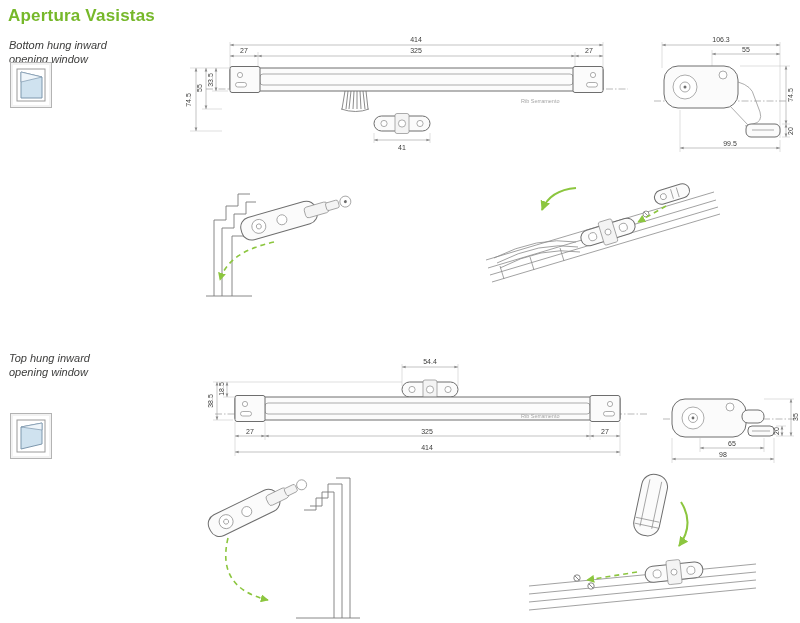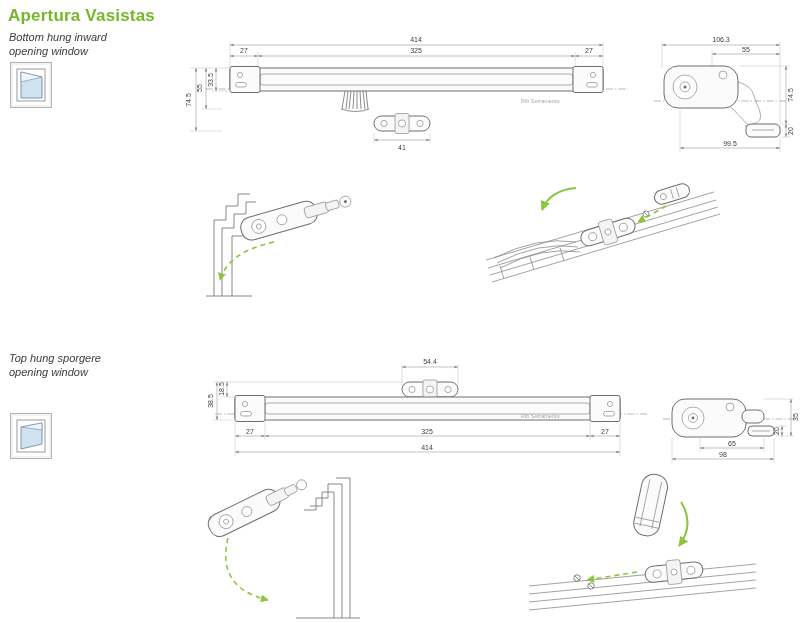--- a/index.html
+++ b/index.html
@@ -23,21 +23,21 @@
   .dash  { stroke:#8a8a8a; stroke-width:.6; stroke-dasharray:7 2 1.5 2; fill:none; }
   .green-dash { stroke:#8cc63f; stroke-width:1.6; fill:none; stroke-dasharray:5 4; }
   .green-arc  { stroke:#8cc63f; stroke-width:2; fill:none; }
 </style>
 </head>
 <body>
 
 <div class="page">
 
   <h1 class="section-title" style="top:6px">Apertura Vasistas</h1>
-  <p class="subtitle" style="top:30px"><span>Bottom hung inward</span><br><span>opening window</span></p>
+  <p class="subtitle" style="top:38px"><span>Bottom hung inward</span><br><span>opening window</span></p>
 
   <div class="icon-box" style="top:62px">
     <svg width="32" height="36" viewBox="0 0 32 36">
       <rect x="2" y="2" width="28" height="32" fill="#ffffff" stroke="#9a9a9a"></rect>
       <polygon points="6,5 27,10 27,31 6,31" fill="#cfe2ef" stroke="#7d97ad"></polygon>
       <polygon points="6,5 27,10 6,15" fill="#eef5fa" stroke="#7d97ad" stroke-width=".7"></polygon>
     </svg>
   </div>
 
   <svg class="abs" style="left:178px;top:30px" width="470" height="125" viewBox="0 0 470 125">
@@ -217,21 +217,21 @@
       <line class="thin" x1="198" y1="27" x2="198" y2="37"></line>
     </g>
     <g stroke="#7a7a7a" stroke-width=".8" fill="#ffffff">
       <circle cx="166" cy="52" r="3"></circle>
         <line x1="164" y1="50" x2="168" y2="54"></line>
     </g>
     <line class="green-dash" x1="186" y1="44" x2="158" y2="60" marker-end="url(#g2)"></line>
     <path class="green-arc" d="M96,26 q-26,2 -34,22" marker-end="url(#g2)"></path>
   </svg>
 
-  <p class="subtitle" style="top:351px"><span>Top hung sporgere</span><br><span>opening window</span></p>
+  <p class="subtitle" style="top:351px"><span>Top hung inward</span><br><span>opening window</span></p>
 
   <div class="icon-box" style="top:413px">
     <svg width="32" height="36" viewBox="0 0 32 36">
       <rect x="2" y="2" width="28" height="32" fill="#ffffff" stroke="#9a9a9a"></rect>
       <polygon points="6,9 27,5 27,26 6,31" fill="#cfe2ef" stroke="#7d97ad"></polygon>
       <polygon points="6,9 27,5 27,12" fill="#eef5fa" stroke="#7d97ad" stroke-width=".7"></polygon>
     </svg>
   </div>
 
   <svg class="abs" style="left:205px;top:356px" width="455" height="112" viewBox="0 0 455 112">

